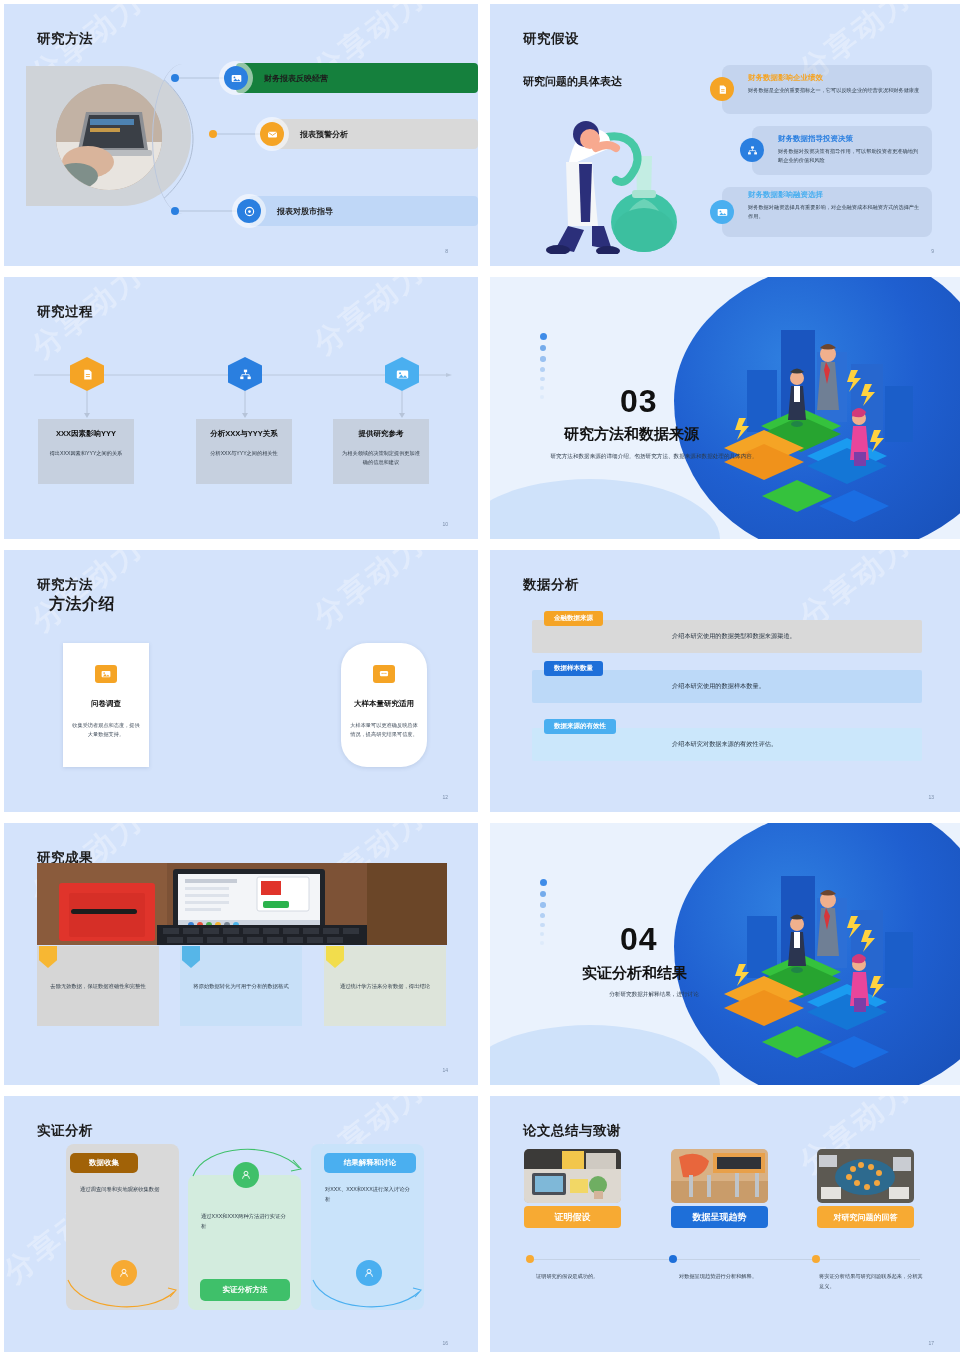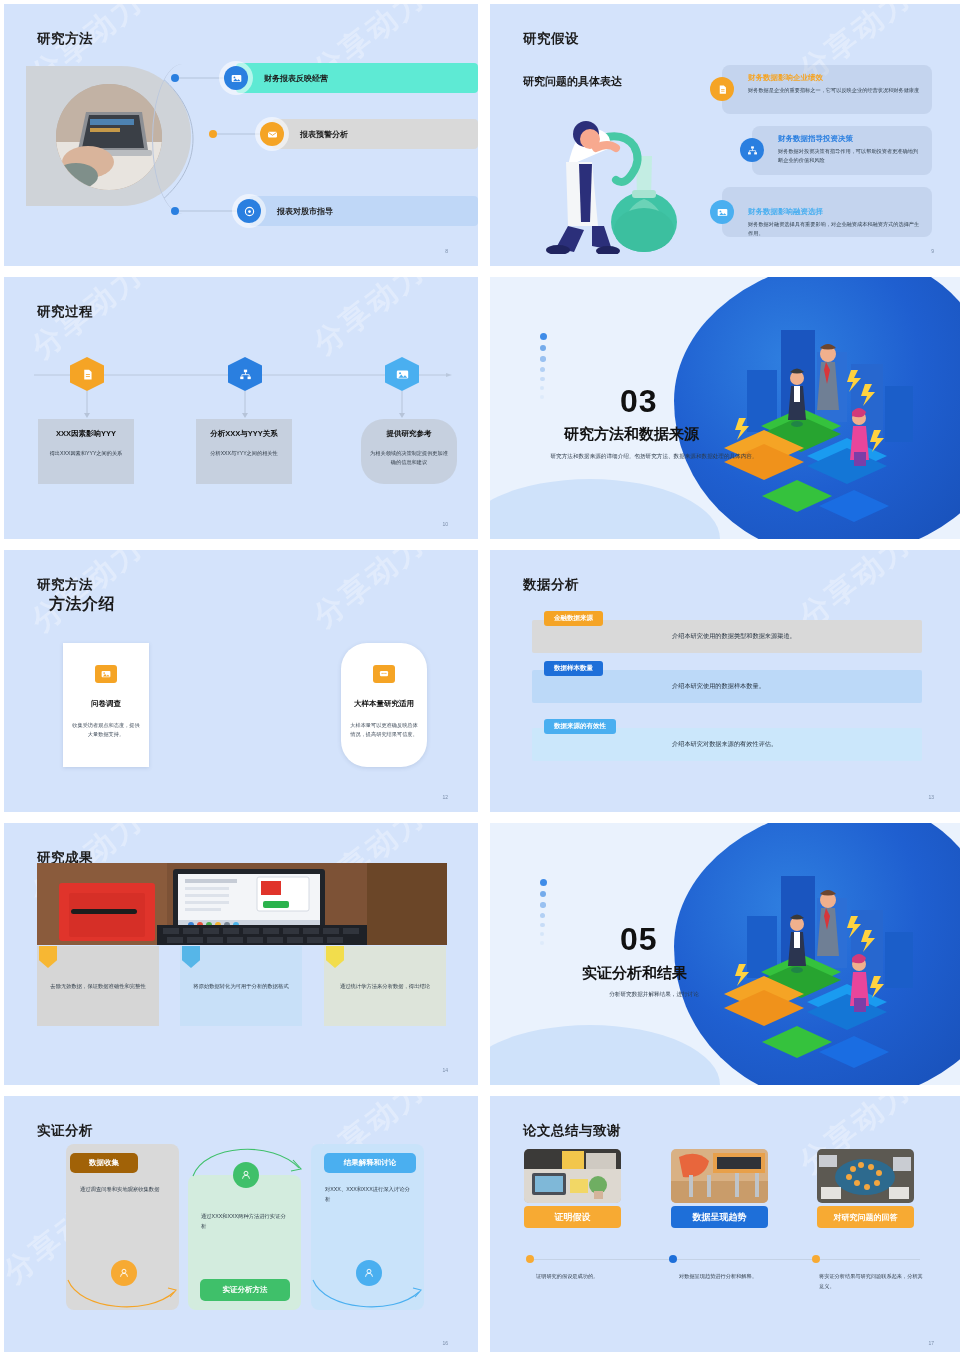--- a/index.html
+++ b/index.html
@@ -135,21 +135,21 @@
     <svg style="position:absolute;left:175px;top:73px;" width="60" height="3">
         <line x1="0" y1="1" x2="60" y2="1" stroke="#b3c3da" stroke-width="1"></line>
       </svg>
     <svg style="position:absolute;left:213px;top:129px;" width="70" height="3">
         <line x1="0" y1="1" x2="70" y2="1" stroke="#b3c3da" stroke-width="1"></line>
       </svg>
     <svg style="position:absolute;left:175px;top:206px;" width="72" height="3">
         <line x1="0" y1="1" x2="72" y2="1" stroke="#b3c3da" stroke-width="1"></line>
       </svg>
 
-    <div class="s8-row" style="left:232px;top:59px;width:242px;background:#5eead4;">
+    <div class="s8-row" style="left:232px;top:59px;width:242px;background:#15803d;">
       <div class="s8-chip" style="background:#2a7fe0;">
         <svg width="11" height="11" viewBox="0 0 16 16">
             <rect x="1" y="3" width="14" height="10" rx="1.5" fill="#fff"></rect>
             <circle cx="5" cy="6.5" r="1.3" fill="#2a7fe0"></circle>
             <path d="M3 12l3.5-4 2.5 3 2-2 3 3z" fill="#2a7fe0"></path>
           </svg>
       </div>
       <span class="s8-lbl">财务报表反映经营</span>
     </div>
 
@@ -229,21 +229,21 @@
     </div>
 
     <div class="s9-card" style="left:232px;top:183px;width:210px;height:50px;">
       <div class="s9-ic" style="left:-12px;top:13px;background:#4aaff0;">
         <svg width="11" height="11" viewBox="0 0 16 16">
             <rect x="1" y="3" width="14" height="10" rx="1.5" fill="#fff"></rect>
             <circle cx="5" cy="6.5" r="1.3" fill="#4aaff0"></circle>
             <path d="M3 12l3.5-4 2.5 3 2-2 3 3z" fill="#4aaff0"></path>
           </svg>
       </div>
-      <div style="margin:20px 10px 0 26px;">
+      <div style="margin:3px 10px 0 26px;">
         <p class="s9-h" style="color:#4aaff0;">财务数据影响融资选择</p>
         <p class="s9-p">财务数据对融资选择具有重要影响，对企业融资成本和融资方式的选择产生作用。</p>
       </div>
     </div>
 
     <div class="pg">9</div>
   </div>
 
   <div class="slide">
     <div class="wm a">分享动力</div>
@@ -291,21 +291,21 @@
       </svg>
 
     <div class="s10-box" style="left:34px;top:142px;height:65px;">
       <p class="s10-bt">XXX因素影响YYY</p>
       <p class="s10-bd">得出XXX因素和YYY之间的关系</p>
     </div>
     <div class="s10-box" style="left:192px;top:142px;height:65px;">
       <p class="s10-bt">分析XXX与YYY关系</p>
       <p class="s10-bd">分析XXX与YYY之间的相关性</p>
     </div>
-    <div class="s10-box" style="left:357px;top:142px;height:65px;border-radius:23px;">
+    <div class="s10-box" style="left:329px;top:142px;height:65px;">
       <p class="s10-bt">提供研究参考</p>
       <p class="s10-bd">为相关领域的决策制定提供更加准确的信息和建议</p>
     </div>
 
     <div class="pg">10</div>
   </div>
 
   <div class="slide sec">
     <div class="wm b" style="color:#ffffff;opacity:.55;">分享动力</div>
     <div class="blob"></div>
@@ -555,21 +555,21 @@
     <div class="dotcol">
       <i style="width:7px;height:7px;background:#3f8ce8;"></i>
       <i style="width:6px;height:6px;background:#5f9fe8;opacity:.85;"></i>
       <i style="width:5.5px;height:5.5px;background:#7db0ec;opacity:.75;"></i>
       <i style="width:5px;height:5px;background:#93bdef;opacity:.65;"></i>
       <i style="width:4.5px;height:4.5px;background:#a9caf2;opacity:.55;"></i>
       <i style="width:4px;height:4px;background:#bdd6f5;opacity:.45;"></i>
       <i style="width:4px;height:4px;background:#cde0f8;opacity:.4;"></i>
     </div>
 
-    <div class="secnum" style="left:130px;top:98px;">05</div>
+    <div class="secnum" style="left:130px;top:98px;">04</div>
     <div class="sectitle" style="left:92px;top:141px;">实证分析和结果</div>
     <div class="secdesc" style="left:58px;top:166px;width:212px;">分析研究数据并解释结果，进行讨论</div>
 
     <div class="pg"></div>
   </div>
 
   <div class="slide">
     <div class="wm c">分享动力</div>
     <div class="wm b">分享动力</div>
     <div class="title t-main">实证分析</div>

